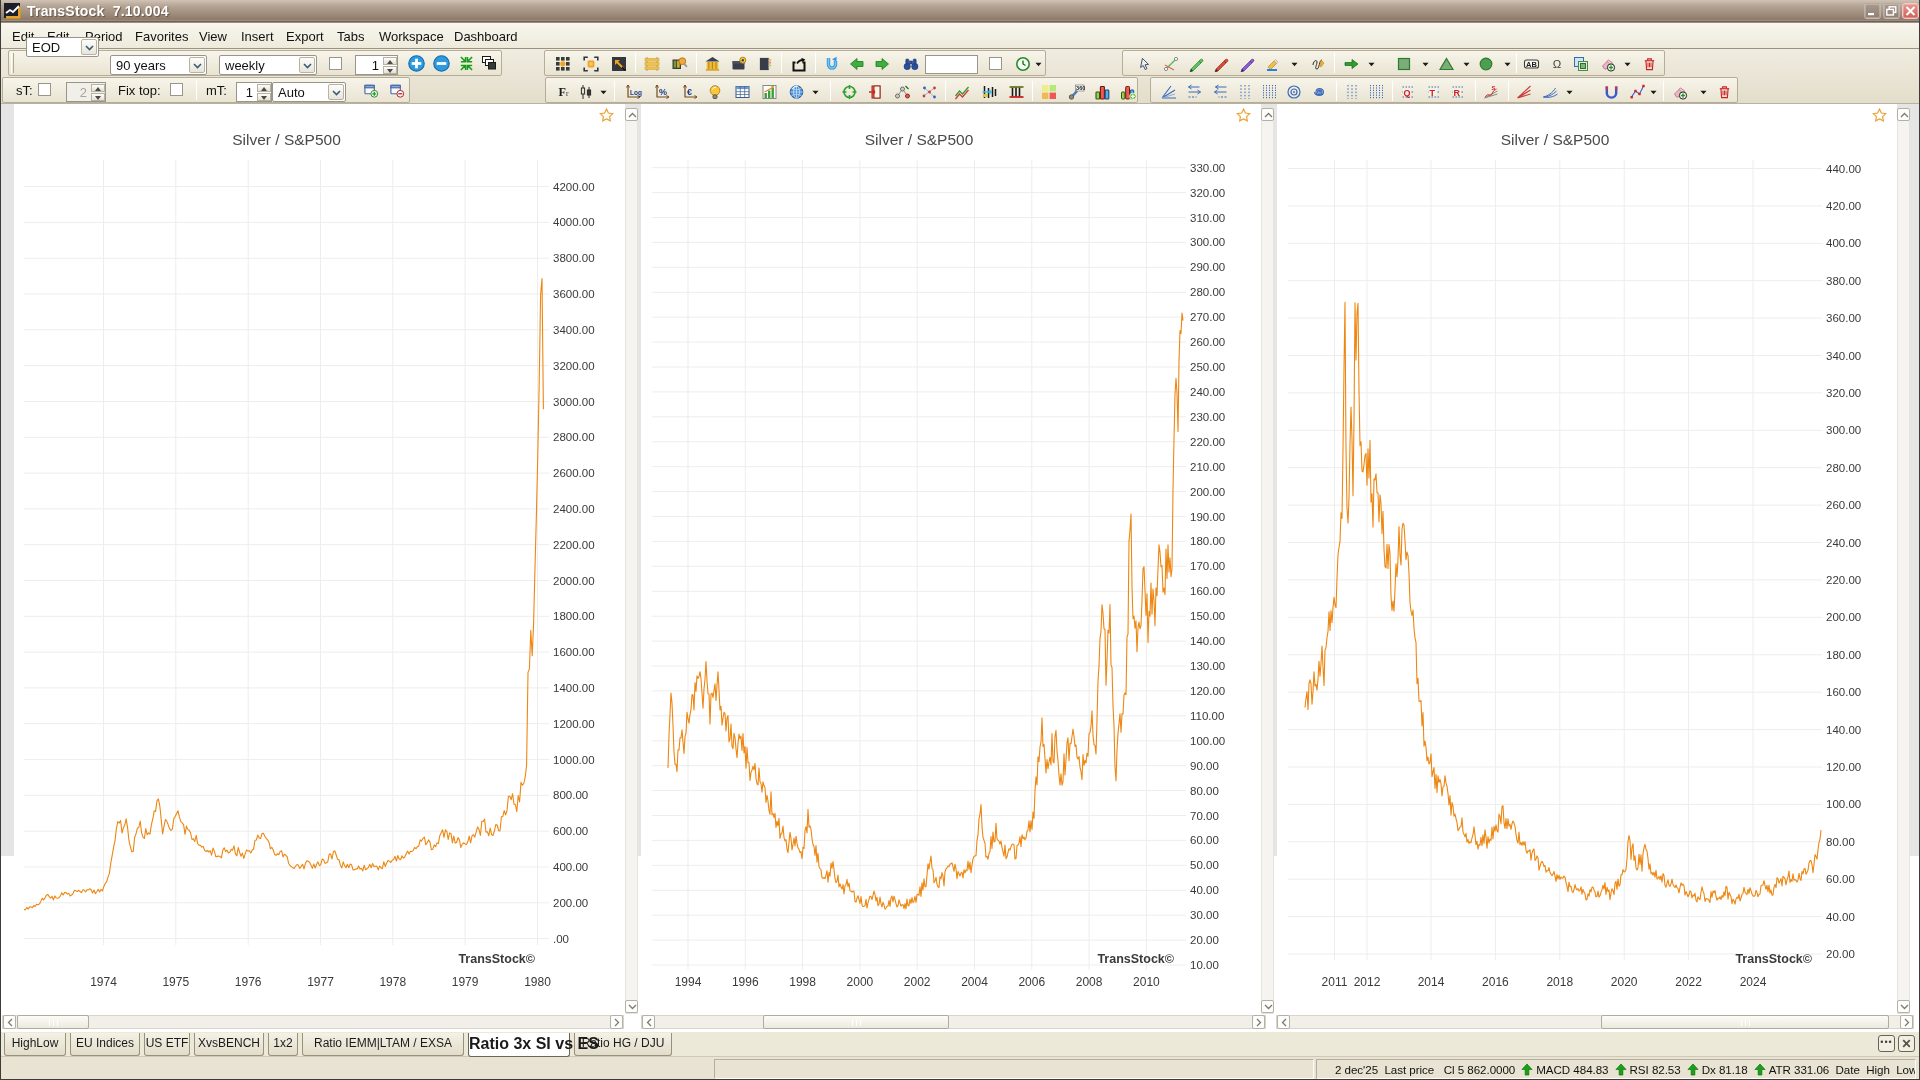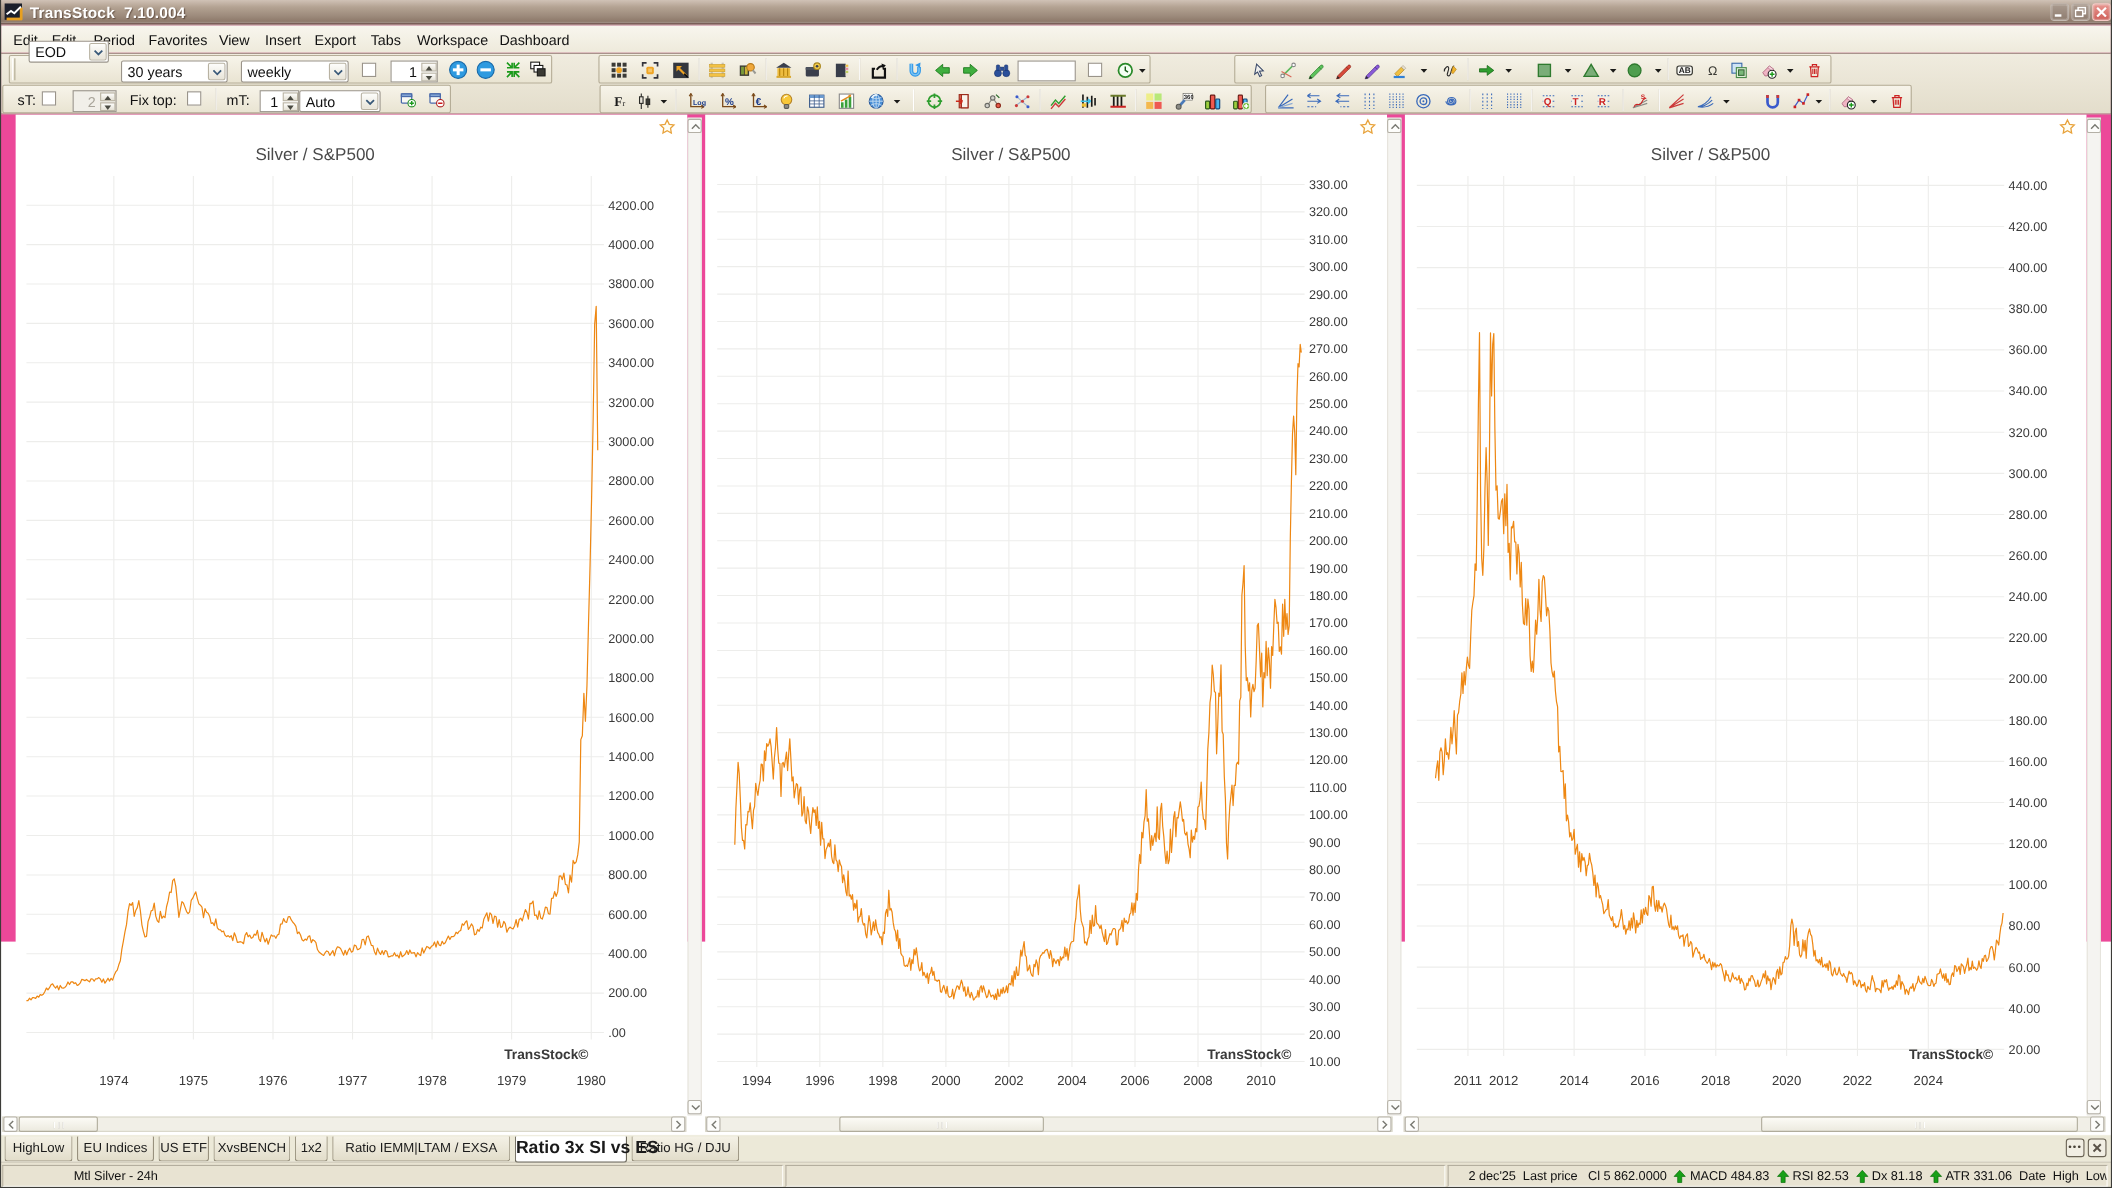--- a/index.html
+++ b/index.html
@@ -1,15 +1,15 @@
 <!DOCTYPE html>
 <html><head><meta charset="utf-8"><style>
 *{margin:0;padding:0;box-sizing:border-box}
 html,body{width:1920px;height:1080px;overflow:hidden;font-family:"Liberation Sans",sans-serif}
-#app{position:relative;width:1920px;height:856px;background:#ec4899}
+#app{position:relative;width:1920px;height:856px;background:#e5e5e5}
 #titlebar{position:absolute;left:0;top:0;width:1920px;height:22px;background:linear-gradient(#d0c2b6,#b4a393 30%,#9c8a7b 70%,#8e7a6b 92%,#a2948a);border-bottom:1px solid #6e6052}
 #titlebar .ticon{position:absolute;left:4px;top:3px}
 #titlebar .ttext{position:absolute;left:27px;top:3px;font-size:14px;font-weight:bold;color:#fff;text-shadow:1px 1px 1px rgba(60,40,30,.55);letter-spacing:.2px}
 .wbtn{position:absolute;top:3px;width:17px;height:16px;border-radius:3px;border:1px solid #fff5;background:linear-gradient(#a99a8e,#8f7d70);box-shadow:inset 0 0 0 1px rgba(255,255,255,.25)}
 .wbtn svg{position:absolute;left:2px;top:2px}
 #menubar{position:absolute;left:0;top:22px;width:1920px;height:27px;background:linear-gradient(#f8f6ee,#eeeadb);border:1px solid #9a9181;border-left:1px solid #3c3c38;border-right:1px solid #3c3c38}
 #menubar span{position:absolute;top:6px;font-size:13px;color:#111}
 #toolbars{position:absolute;left:0;top:49px;width:1920px;height:55px;z-index:0;background:linear-gradient(#f0ecdf,#e3ddcb);border-left:1px solid #3c3c38;border-right:1px solid #3c3c38;border-bottom:1px solid #b9b2a0}
 .grp{position:absolute;border:1px solid #b5ad97;border-radius:2px;background:linear-gradient(#f7f4ea,#e9e4d2)}
 .ghandle{position:absolute;width:3px;height:20px;border-left:1px solid #fff;border-right:1px solid #b0a890}
@@ -96,21 +96,21 @@
     <div class="ghandle" style="left:11px;top:53px"></div>
     <div class="combo" style="left:26px;top:37px;width:73px;height:20px">
       <span>EOD</span>
       <div class="cbtn">
         <svg width="9" height="6" viewBox="0 0 9 6">
           <path d="M1 1l3.5 3.5L8 1" stroke="#3a5a7a" stroke-width="1.6" fill="none"></path>
         </svg>
       </div>
     </div>
     <div class="combo" style="left:110px;top:55px;width:97px;height:20px">
-      <span>30 years</span>
+      <span>90 years</span>
       <div class="cbtn">
         <svg width="9" height="6" viewBox="0 0 9 6">
           <path d="M1 1l3.5 3.5L8 1" stroke="#3a5a7a" stroke-width="1.6" fill="none"></path>
         </svg>
       </div>
     </div>
     <div class="combo" style="left:219px;top:55px;width:98px;height:20px">
       <span>weekly</span>
       <div class="cbtn">
         <svg width="9" height="6" viewBox="0 0 9 6">
@@ -967,23 +967,20 @@
       <div class="tab" style="left:268px;width:30px">1x2</div>
       <div class="tab" style="left:302px;width:162px">Ratio IEMM|LTAM /  EXSA</div>
       <div class="tab act" style="left:468px;width:102px">Ratio 3x SI vs ES</div>
       <div class="tab" style="left:574px;width:98px">Ratio HG / DJU</div>
       <div class="tbtn" style="left:1878px"><span style="letter-spacing:1px">•••</span></div>
       <div class="tbtn" style="left:1898px"><svg width="9" height="9" viewBox="0 0 9 9">
           <path d="M1.2 1.2l6.6 6.6M7.8 1.2L1.2 7.8" stroke="#5a5248" stroke-width="1.8"></path>
         </svg></div>
     </div>
 <div id="statusbar">
-      <div class="scell" style="left:2px;width:710px">
-        <span style="margin-left:64px">Mtl Silver - 24h</span>
-      </div>
       <div class="scell" style="left:714px;width:600px"></div>
       <div class="scell" style="left:1316px;width:600px">
         <span style="margin-left:18px">2 dec'25&nbsp; Last price&nbsp;&nbsp; Cl 5 862.0000</span>
         <svg class="up" width="12" height="13" viewBox="0 0 13 13">
           <path d="M6.5 0.5l5.5 6H8.5v6h-4v-6H1z" fill="#18a018" stroke="#0a700a" stroke-width=".7"></path>
         </svg>
         <span>MACD 484.83</span>
         <svg class="up" width="12" height="13" viewBox="0 0 13 13">
           <path d="M6.5 0.5l5.5 6H8.5v6h-4v-6H1z" fill="#18a018" stroke="#0a700a" stroke-width=".7"></path>
         </svg>

